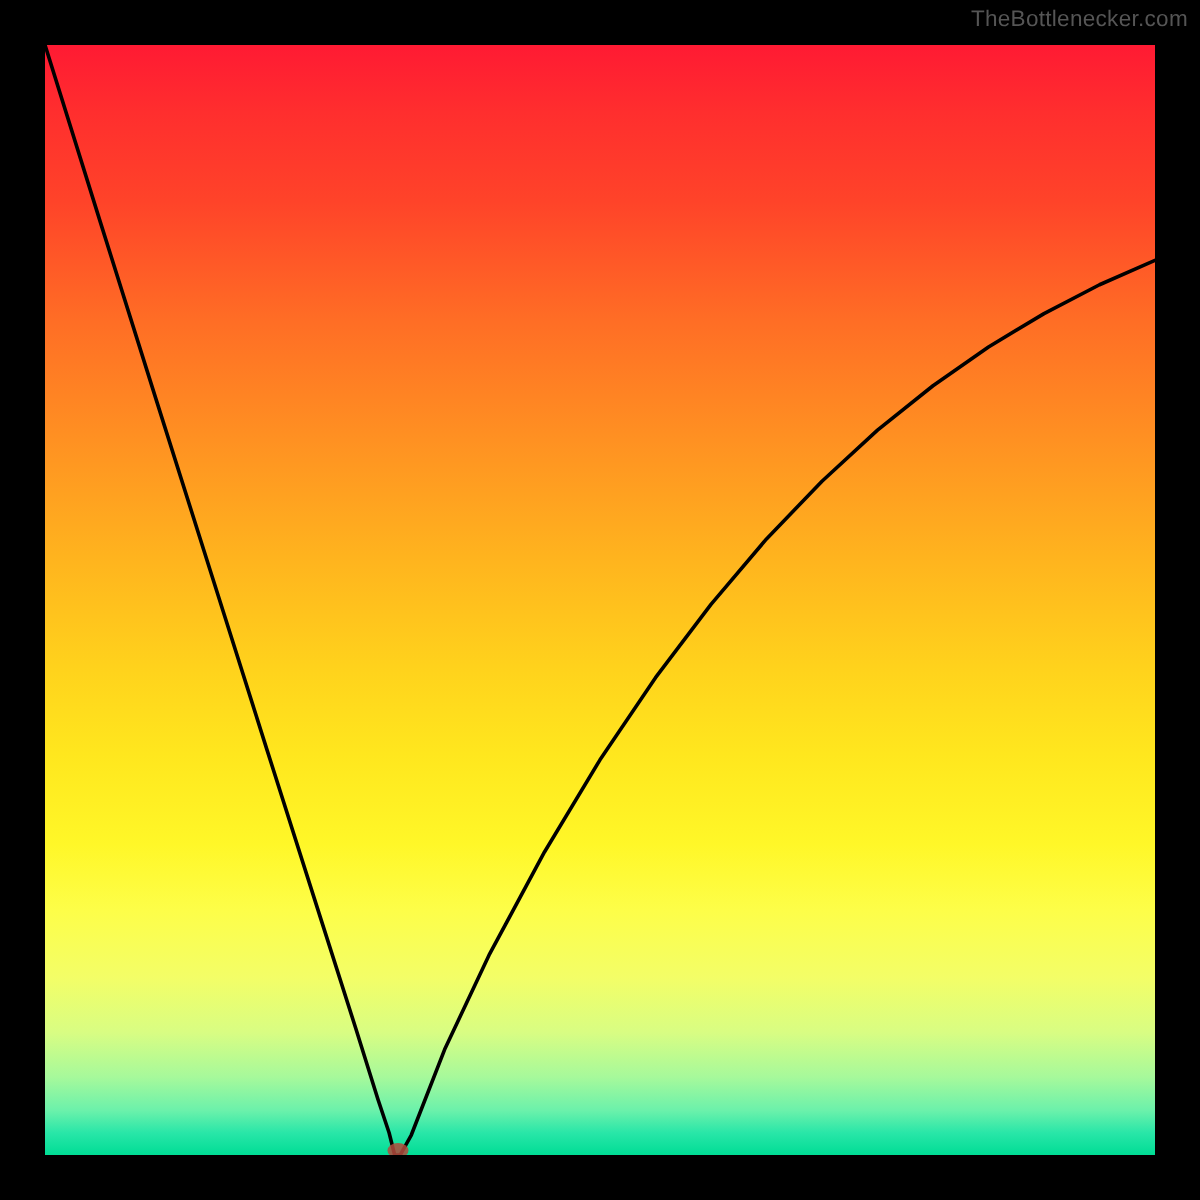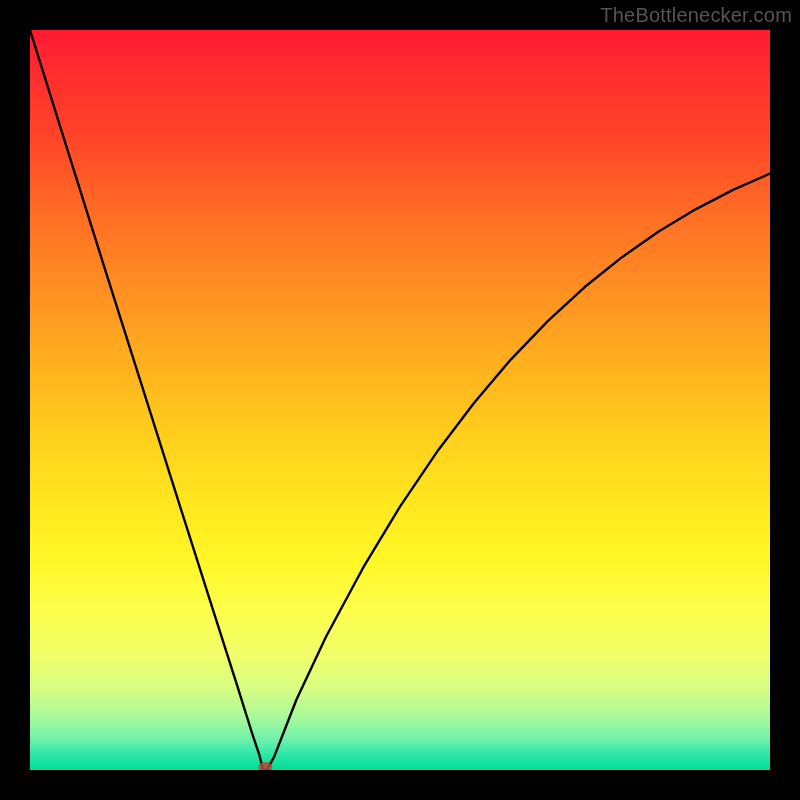--- a/index.html
+++ b/index.html
@@ -59,21 +59,21 @@
     stroke-linecap: round;
     stroke-linejoin: round;
   }
   .min-marker {
     fill-opacity: 0.85;
   }
   .watermark {
     position: absolute;
     top: 4px;
     right: 8px;
-    font-size: 20px;
+    font-size: 15px;
     font-weight: 500;
     color: #555555;
     letter-spacing: 0.2px;
     user-select: none;
   }
 </style>
 </head>
 <body>
 
 <div class="stage">

